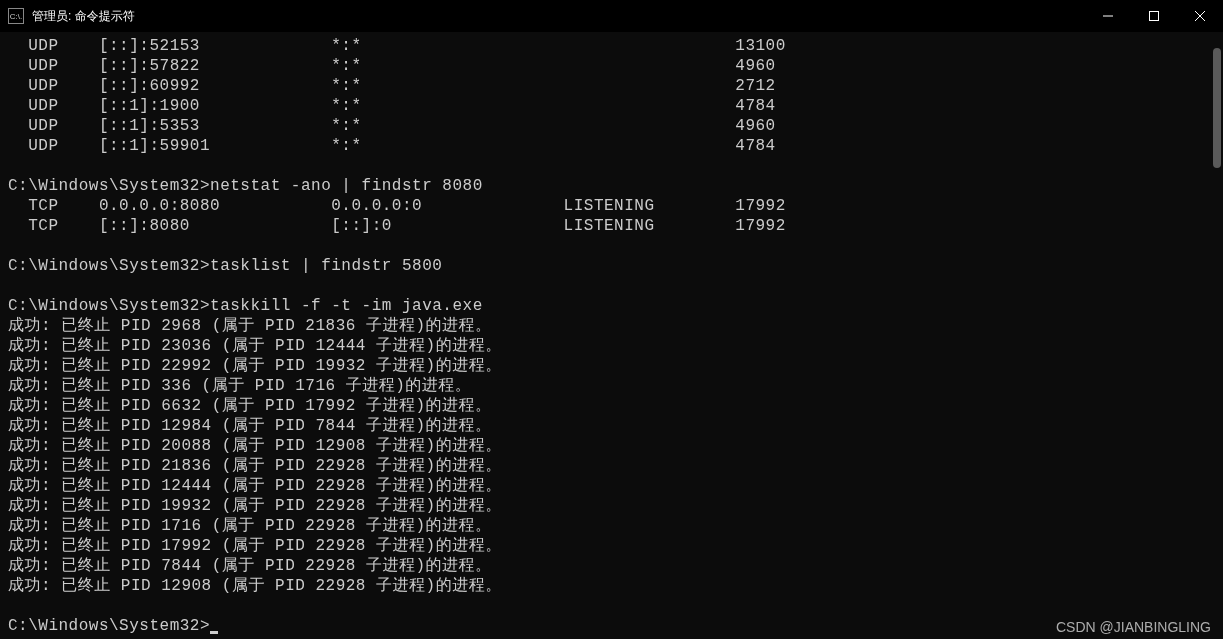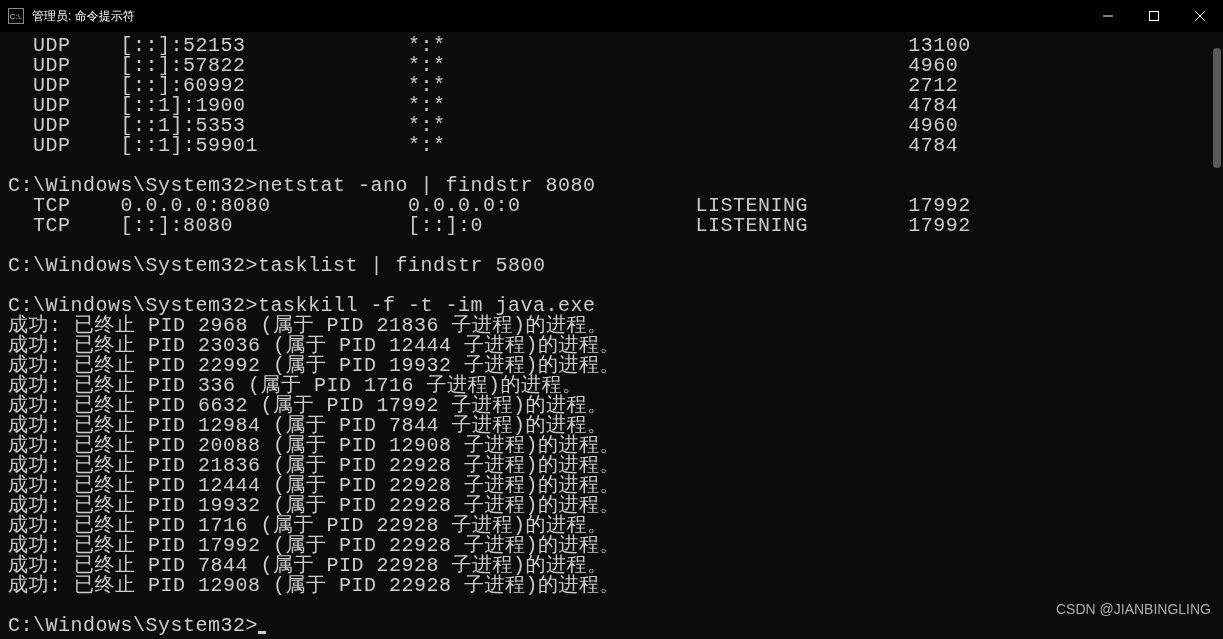--- a/index.html
+++ b/index.html
@@ -54,21 +54,21 @@
       align-items: center;
       justify-content: center;
       color: #ffffff;
     }
     .win-btn svg {
       width: 10px;
       height: 10px;
     }
     .terminal {
       padding: 4px 8px;
-      font-size: 20px;
+      font-size: 16px;
       line-height: 20px;
       white-space: pre;
       letter-spacing: 0.5px;
       position: relative;
     }
     .cursor {
       display: inline-block;
       width: 8px;
       height: 3px;
       background: #cccccc;
@@ -79,21 +79,21 @@
       position: absolute;
       right: 2px;
       top: 48px;
       width: 8px;
       height: 120px;
       background: #5a5a5a;
       border-radius: 4px;
     }
     .watermark {
       position: absolute;
-      bottom: 22px;
+      bottom: 4px;
       right: 12px;
       color: #c8c8c8;
       font-size: 14px;
       font-family: Arial, sans-serif;
       opacity: 0.85;
     }
   </style>
 </head>
 <body>
 

